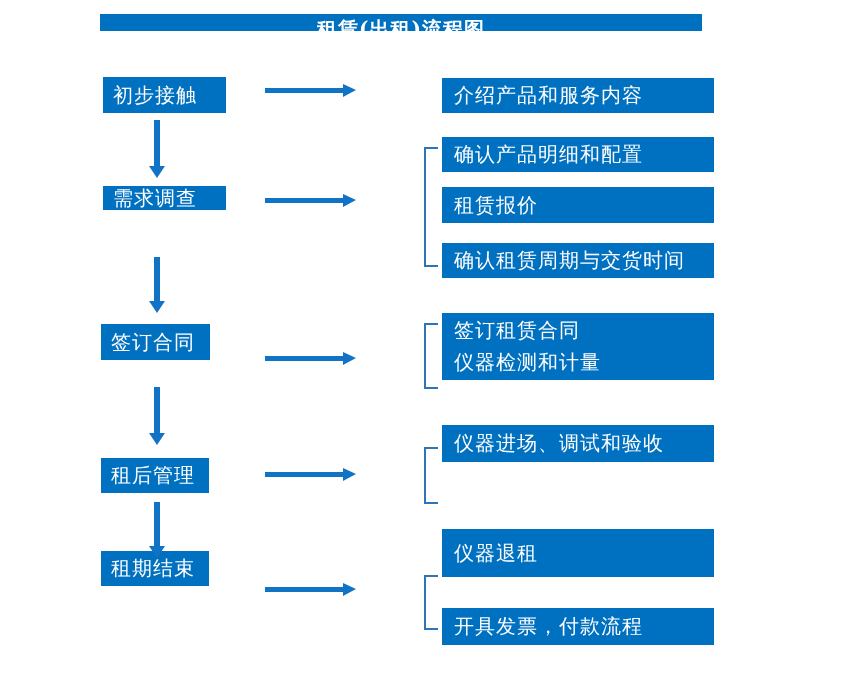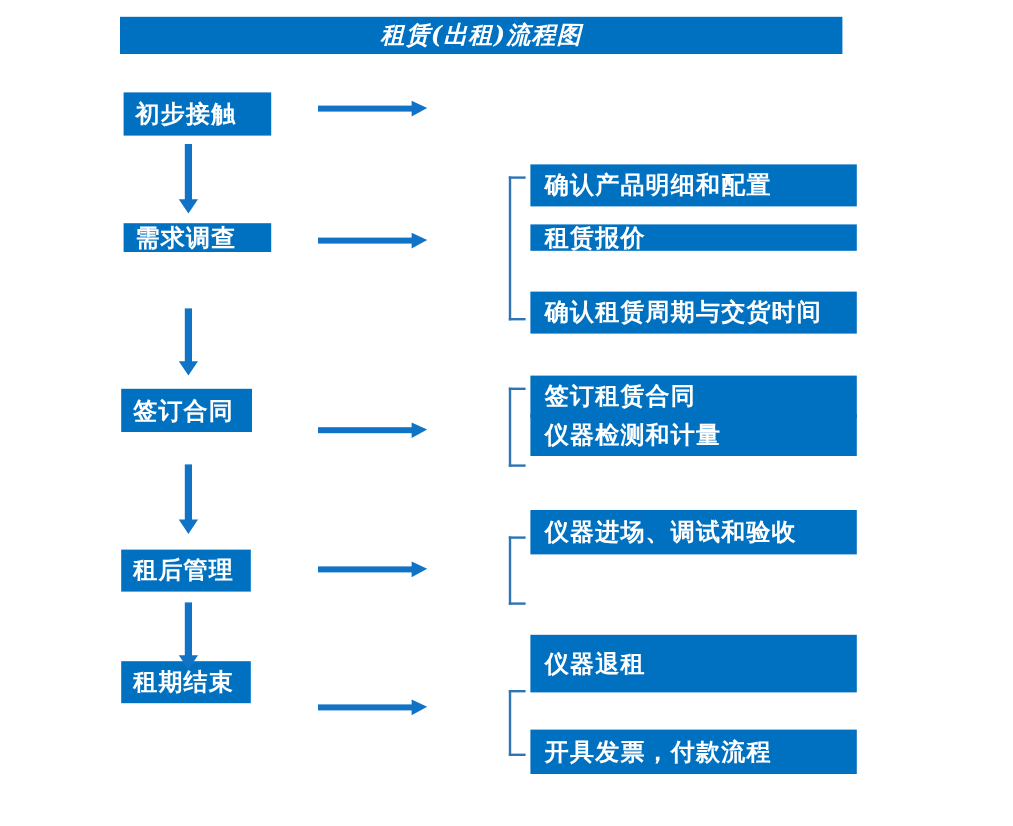--- a/index.html
+++ b/index.html
@@ -16,33 +16,32 @@
   }
   .canvas {
     position: relative;
     width: 844px;
     height: 688px;
     background: var(--background);
     overflow: hidden;
   }
   .title {
     position: absolute;
-    left: 100px; top: 14px; width: 602px; height: 31px;
+    left: 100px; top: 14px; width: 602px; height: 17px;
     background: var(--box-fill);
     color: var(--text-color);
     font-size: 20px; font-weight: bold;
     text-align: center; line-height: 31px;
     letter-spacing: 1px;
-    font-style: italic;
   }
   .box {
     position: absolute;
     background: var(--box-fill);
     color: var(--text-color);
-    font-size: 20px; font-weight: bold;
+    font-size: 20px; font-weight: normal;
     display: flex; align-items: center;
     letter-spacing: 1px;
     white-space: nowrap;
   }
   .stage  { padding-left: 10px; }
   .detail { left: 442px; width: 260px; padding-left: 12px; box-sizing: content-box; }
 
   
   .harrow { position: absolute; width: 91px; height: 13px; }
   .harrow .shaft {
@@ -127,23 +126,24 @@
   <div class="harrow" style="left:265px;top:583px">
     <div class="shaft"></div>
     <div class="head"></div>
   </div>
 
   <div class="bracket" style="top:147px;height:116px"></div>
   <div class="bracket" style="top:323px;height:62px"></div>
   <div class="bracket" style="top:447px;height:53px"></div>
   <div class="bracket" style="top:575px;height:51px"></div>
 
+  <div class="box detail" style="top:78px;height:35px">介绍产品和服务内容</div>
 
   <div class="box detail" style="top:137px;height:35px">确认产品明细和配置</div>
-  <div class="box detail" style="top:187px;height:22px">租赁报价</div>
+  <div class="box detail" style="top:187px;height:36px">租赁报价</div>
   <div class="box detail" style="top:243px;height:35px">确认租赁周期与交货时间</div>
 
   <div class="box detail" style="top:313px;height:35px">签订租赁合同</div>
   <div class="box detail" style="top:345px;height:35px">仪器检测和计量</div>
 
   <div class="box detail" style="top:425px;height:37px">仪器进场、调试和验收</div>
 
   <div class="box detail" style="top:529px;height:48px">仪器退租</div>
   <div class="box detail" style="top:608px;height:37px">开具发票，付款流程</div>
 

